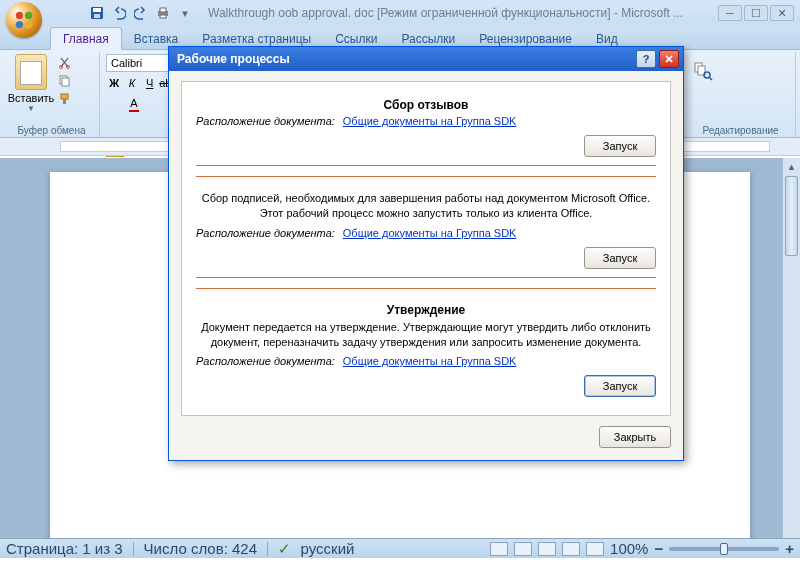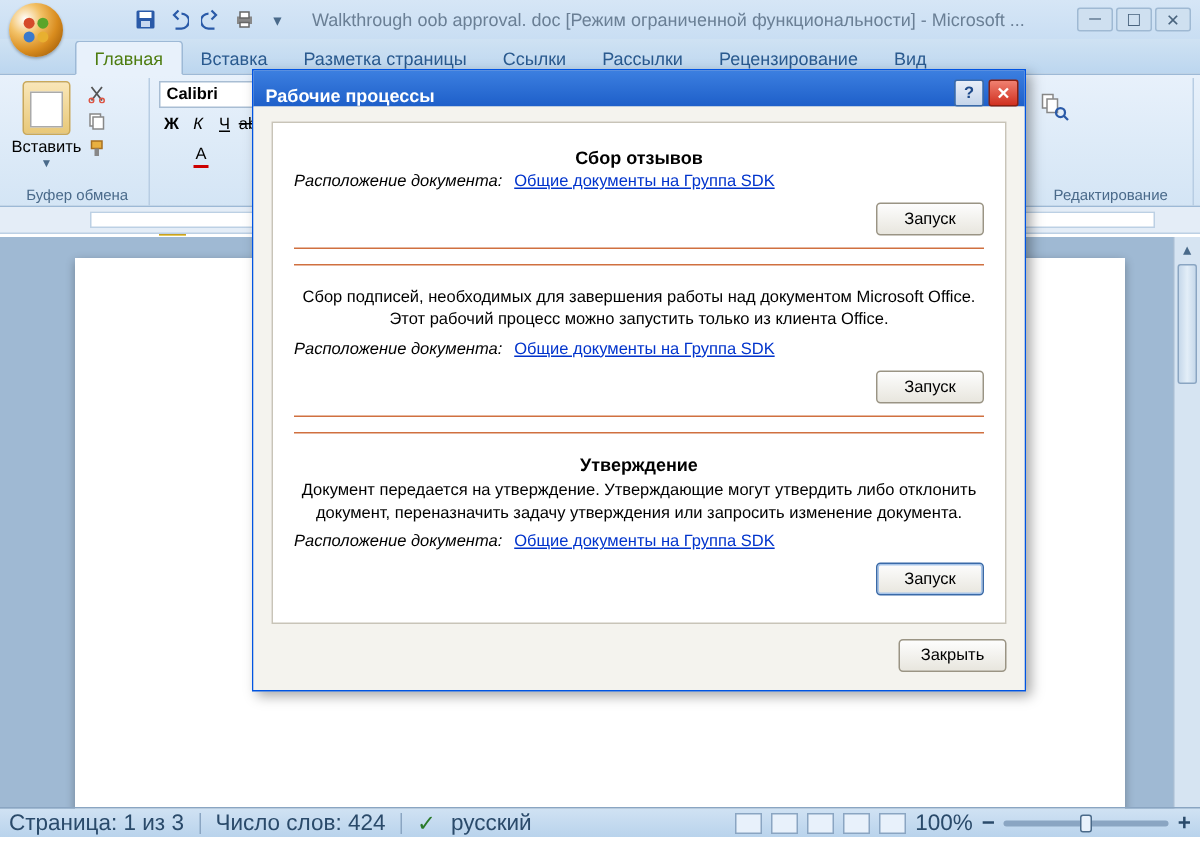--- a/index.html
+++ b/index.html
@@ -12,32 +12,32 @@
   .office-orb svg{width:22px;height:22px;}
   .qat { display: flex; gap: 4px; margin-left: 44px; align-items:center; }
   .qat .qbtn { width: 18px; height: 18px; display:flex;align-items:center;justify-content:center; }
   .title-text { margin-left: 14px; color: #6a7f95; font-size: 12px; flex:1; white-space:nowrap; overflow:hidden; text-overflow:ellipsis;}
   .winbtns { display:flex; gap:2px; margin-right:2px;}
   .winbtn { width:24px; height:16px; background:#cfe0f0; border:1px solid #9fb9d3; border-radius:2px; display:flex;align-items:center;justify-content:center; color:#4a647e;}
   
   
   .tabs { height: 24px; background: linear-gradient(#cfe2f3,#bcd6ef); display:flex; align-items:flex-end; padding-left: 50px; border-bottom:1px solid #9db9d6;}
   .tab { padding: 4px 12px 3px; color:#2a5a8f; font-size:12px; cursor:default;}
-  .tab.active { background:#e8f1fb; border:1px solid #9db9d6; border-bottom:1px solid #e8f1fb; border-radius:3px 3px 0 0; margin-bottom:-1px; color:#4d7c0f;}
+  .tab.active { background:#e8f1fb; border:1px solid #9db9d6; border-bottom:1px solid #e8f1fb; border-radius:3px 3px 0 0; margin-bottom:-1px; color:#4c1d95;}
   
   
   .ribbon { height: 88px; background: linear-gradient(#e8f1fb,#d4e5f5); border-bottom:1px solid #9db9d6; display:flex; padding:2px 4px 0;}
   .group { border-right:1px solid #b8cde3; padding: 2px 6px; display:flex; flex-direction:column; position:relative;}
   .group-label { position:absolute; bottom:1px; left:0; right:0; text-align:center; font-size:10px; color:#4a6a8a;}
   .paste-btn { display:flex; flex-direction:column; align-items:center; width:42px;}
   .paste-ico { width:32px; height:36px; background:linear-gradient(#f9e6b8,#e8c878); border:1px solid #c9a85a; border-radius:3px; position:relative; margin-bottom:2px;}
   .paste-ico::before{content:"";position:absolute;top:6px;left:4px;right:4px;bottom:4px;background:#fff;border:1px solid #aaa;}
   .mini-col { display:flex; flex-direction:column; gap:2px; margin-left:4px;}
   .mini { width:16px; height:16px; display:flex;align-items:center;justify-content:center;}
-  .font-row { display:flex; gap:1px; align-items:center; margin-bottom:2px;font-weight:bold;}
+  .font-row { display:flex; gap:1px; align-items:center; margin-bottom:2px;}
   .font-sel { background:#fff; border:1px solid #a8bdd3; height:18px; padding:0 4px; font-size:11px; display:flex;align-items:center; min-width:70px;}
   .btnrow { display:flex; gap:1px;}
   .rb { width:18px; height:18px; border:1px solid transparent; display:flex;align-items:center;justify-content:center; font-size:11px;}
   .editing-grp{margin-left:auto;width:110px;}
   .find-ico{width:22px;height:22px;}
   
   
   .ruler { height:18px; background:#e4edf7; border-bottom:1px solid #bcd0e4; position:relative;}
   .ruler-inner{position:absolute;left:60px;right:30px;top:3px;bottom:3px;background:#fff;border:1px solid #bcd0e4;}
   .doc-area { position:absolute; top:158px; left:0; right:0; bottom:20px; background:#9fb9d3; display:flex; justify-content:center; padding-top:14px; overflow:hidden;}
@@ -49,21 +49,21 @@
   
   .status { position:absolute; bottom:12px; left:0; right:0; height:20px; background:linear-gradient(#d0e2f3,#b9d3ec); border-top:1px solid #8aa5c2; display:flex; align-items:center; padding:0 6px; font-size:15px; color:#2a4a6a; gap:10px;}
   .status .sep{width:1px;height:14px;background:#8aa5c2;}
   .status .right{margin-left:auto;display:flex;align-items:center;gap:6px;}
   .viewbtn{width:18px;height:14px;border:1px solid #8aa5c2;background:#e8f1fb;}
   .zoom-slider{width:110px;height:4px;background:#8aa5c2;position:relative;border-radius:2px;}
   .zoom-slider .zt{position:absolute;top:-4px;left:50%;width:8px;height:12px;background:#e8f1fb;border:1px solid #4a6a8a;border-radius:2px;margin-left:-4px;}
   
   
   .dialog { position:absolute; top:46px; left:168px; width:516px; background:#ece9d8; border:1px solid #0054e3; box-shadow:3px 3px 8px rgba(0,0,0,.35); z-index:100;}
-  .dlg-title{height:24px;background:linear-gradient(#3c7fe0,#1e5fc9);display:flex;align-items:flex-end;padding:0 4px;}
+  .dlg-title{height:24px;background:linear-gradient(#3c7fe0,#1e5fc9);display:flex;align-items:center;padding:0 4px;}
   .dlg-title-text{color:#fff;font-weight:bold;font-size:12px;flex:1;padding-left:4px;}
   .dlg-help{width:20px;height:18px;background:linear-gradient(#e8eef8,#c5d5ea);border:1px solid #3a6aa8;border-radius:2px;display:flex;align-items:center;justify-content:center;font-weight:bold;color:#1e4a8a;margin-right:3px;}
   .dlg-close{width:20px;height:18px;background:linear-gradient(#f08070,#d03020);border:1px solid #8a2010;border-radius:2px;display:flex;align-items:center;justify-content:center;color:#fff;font-weight:bold;}
   .dlg-body{padding:10px 12px 12px;background:#f4f3ee;}
   .dlg-subtitle{font-size:11px;margin-bottom:8px;}
   .wf-panel{background:#fff;border:1px solid #c8c4b8;padding:10px 14px 8px;text-align:center;}
   .wf-item{padding:6px 0 10px;}
   .wf-item + .wf-item{border-top:1px solid #d07040;padding-top:14px;}
   .wf-name{font-weight:bold;font-size:12px;margin-bottom:3px;}
   .wf-desc{font-size:11px;line-height:1.35;margin-bottom:6px;}

